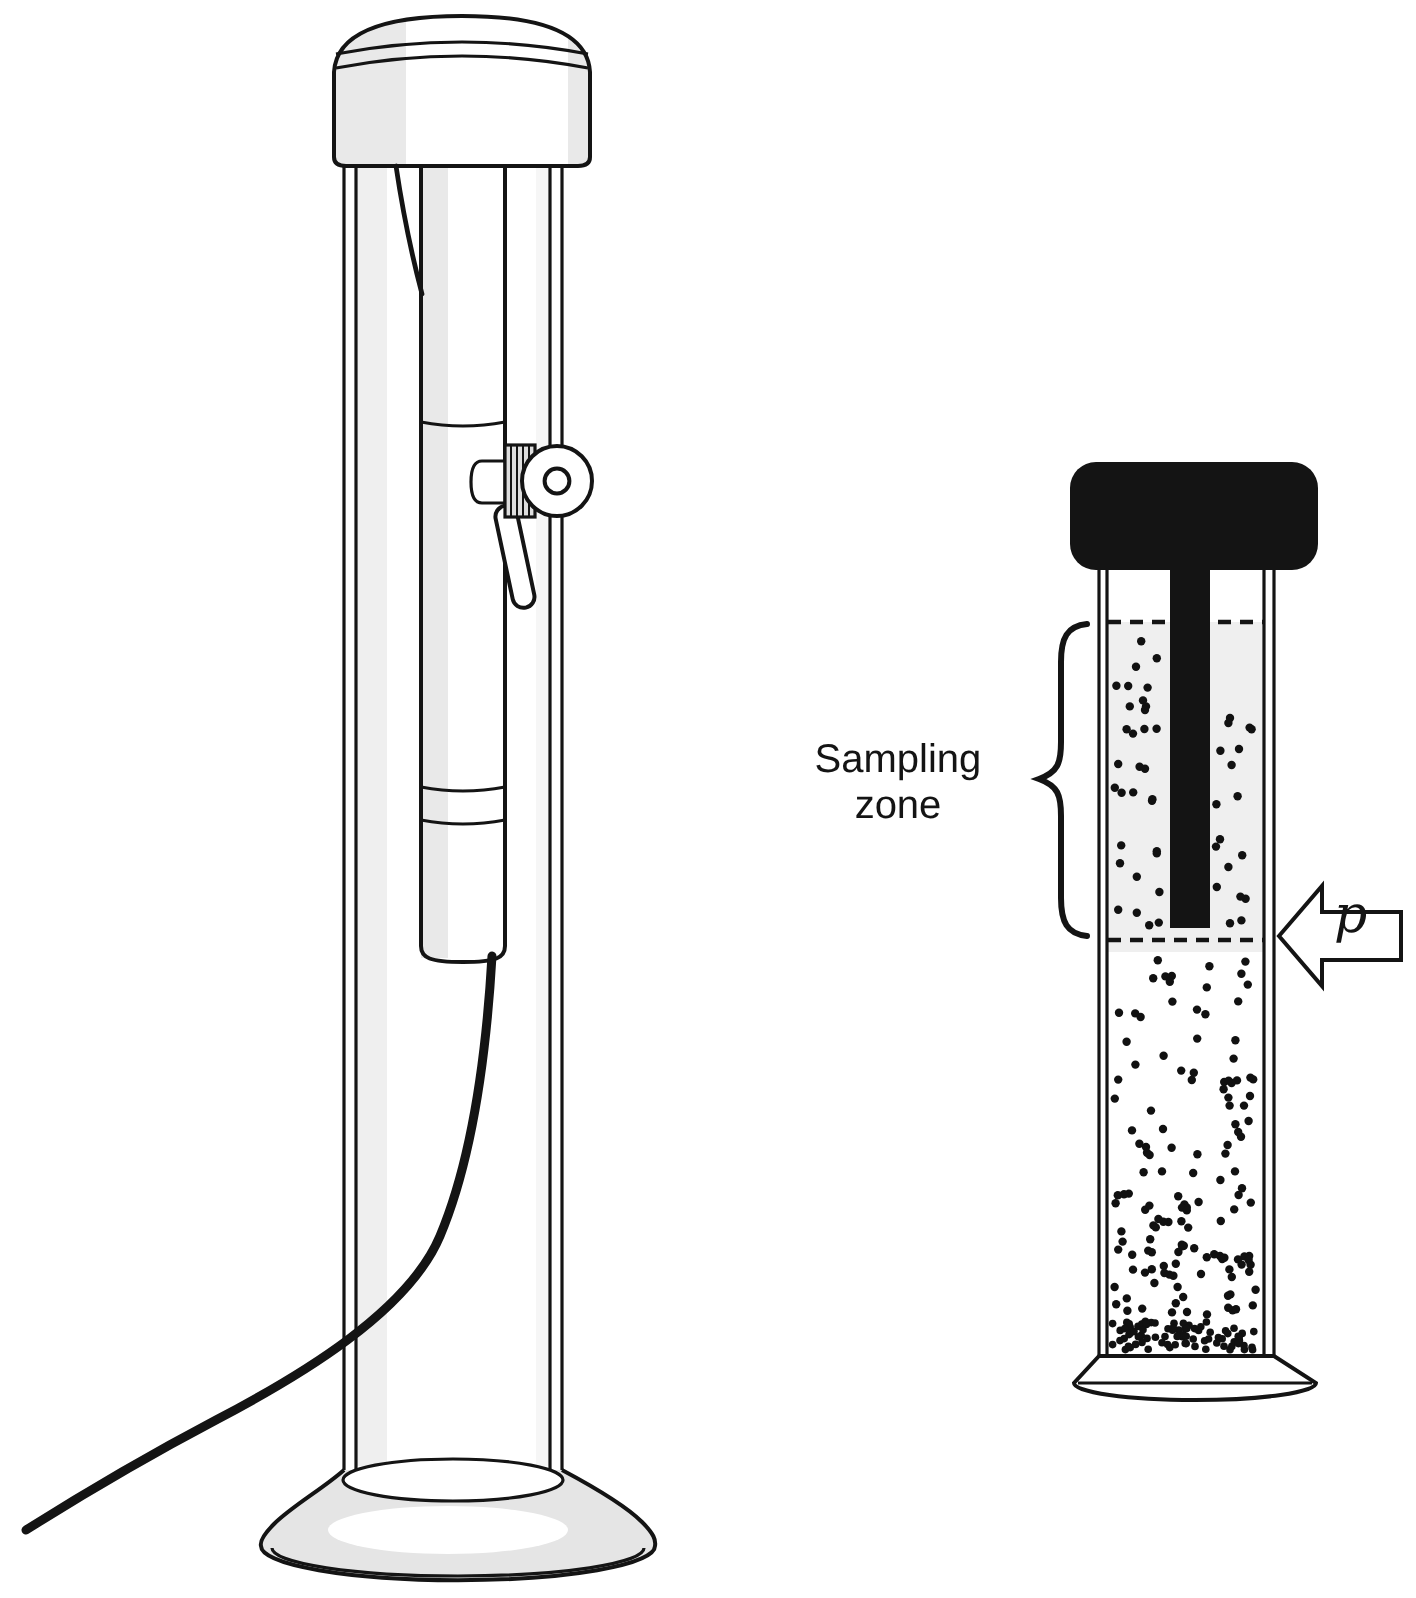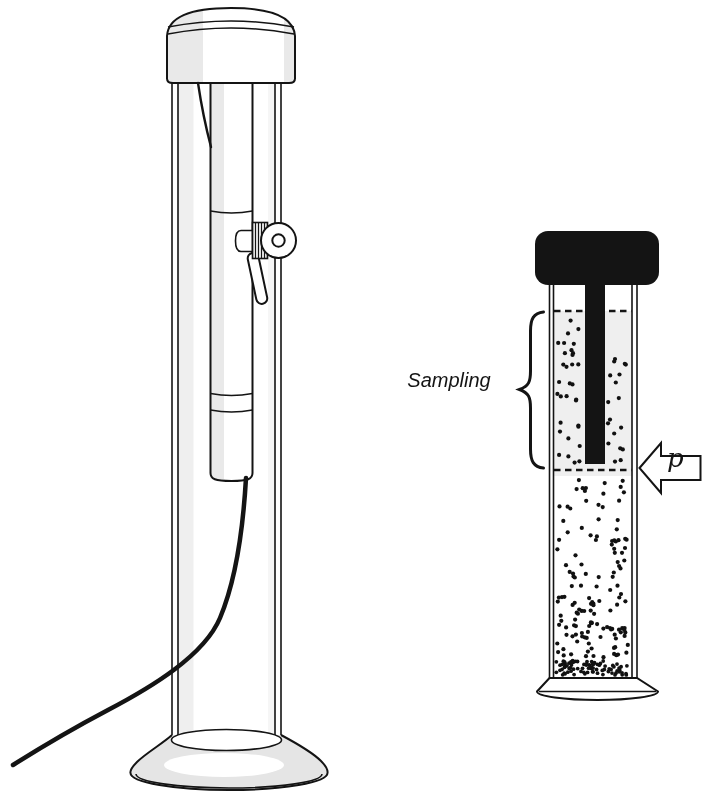--- a/index.html
+++ b/index.html
@@ -16,21 +16,21 @@
   .glassshade2{fill:var(--glass-reflection-faint,#f6f6f6);stroke:none;}
   .baseshade{fill:var(--base-shade,#e5e5e5);stroke:none;}
   .knurl{fill:var(--knurl-shade,#dedede);}
   .zonefill{fill:var(--zone-fill,#efefef);stroke:none;}
   .dashed{stroke:var(--ink,#141414);fill:none;stroke-width:2.3;stroke-dasharray:6.5 4.5;}
   .dot{fill:var(--particle,#111);}
   .cable{stroke:var(--ink,#141414);fill:none;stroke-width:4.5;stroke-linecap:round;}
   .cable-thin{stroke:var(--ink,#141414);fill:none;stroke-width:2.4;stroke-linecap:round;}
   .brace{stroke:var(--ink,#141414);fill:none;stroke-width:3;stroke-linecap:round;}
   .label-zone{position:absolute;left:392px;top:369px;width:114px;text-align:center;
-              font-size:20px;line-height:23px;color:var(--ink,#141414);font-style:italic;}
+              font-size:20px;line-height:23px;color:var(--ink,#141414);}
   .label-p{position:absolute;left:667px;top:443px;
            font-family:"DejaVu Serif",serif;font-style:italic;font-size:26px;line-height:30px;
            color:var(--ink,#141414);}
 </style>
 </head>
 <body>
 
 <div class="canvas">
 
 <svg width="708" height="799" viewBox="0 0 708 799">
@@ -390,16 +390,17 @@
     <path class="brace" d="M 543.5,312 C 533.5,313 530.5,319 530.5,331 L 530.5,371 C 530.5,381.5 529,386 519.5,389.5 C 529,393 530.5,397.5 530.5,408 L 530.5,449 C 530.5,461 533.5,467 543.5,468"></path>
 
     <path class="ln wfill" stroke-width="2.2" d="M 639.5,468 L 661,443 L 661,456 L 700.5,456 L 700.5,480 L 661,480 L 661,493 Z"></path>
 
     <rect x="535" y="231" width="124" height="54" rx="13" class="blackfill"></rect>
   </g>
 </svg>
 
 <div class="label-zone">
   <div>Sampling</div>
+  <div>zone</div>
 </div>
 <div class="label-p">p</div>
 
 </div>
 
 </body></html>

